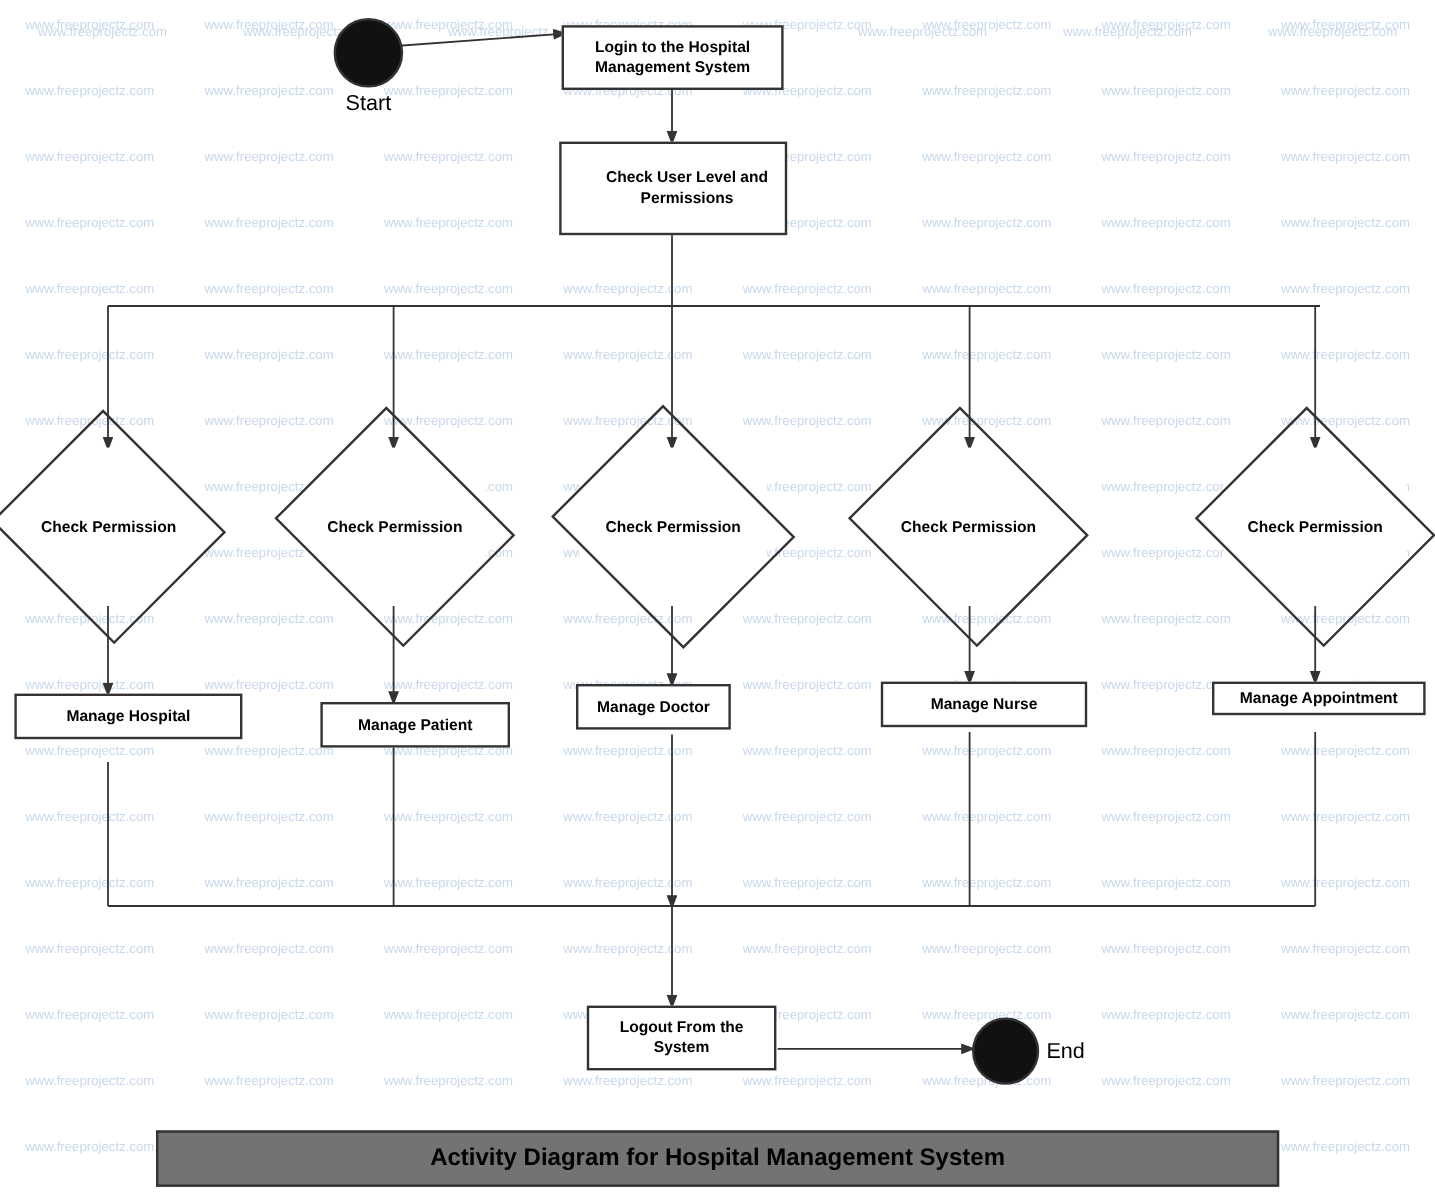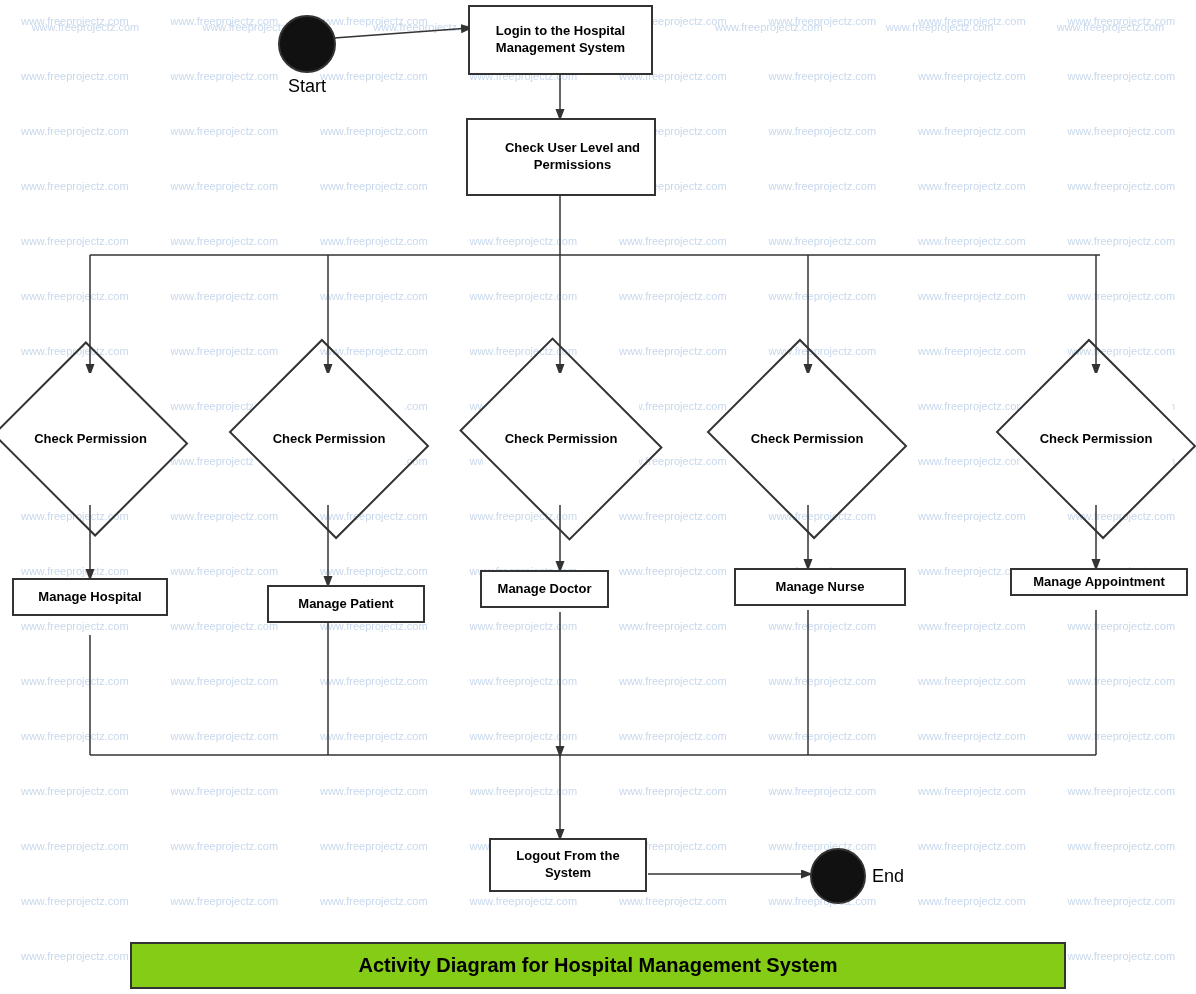--- a/index.html
+++ b/index.html
@@ -73,21 +73,21 @@
     .bottom-title {
       position: absolute;
       bottom: 5px;
       left: 0; right: 0;
       text-align: center;
       font-size: 20px;
       font-weight: bold;
       border: 2px solid #333;
       margin: 0 130px;
       padding: 10px 0;
-      background: #84cc16;
+      background: #737373;
     }
 
     svg.lines {
       position: absolute;
       top: 0; left: 0;
       width: 1196px;
       height: 994px;
       z-index: 1;
     }
 
@@ -147,21 +147,21 @@
 
   <line x1="560" y1="755" x2="560" y2="838" stroke="#333" stroke-width="1.5" marker-end="url(#arrow)"></line>
 
   <line x1="648" y1="874" x2="810" y2="874" stroke="#333" stroke-width="1.5" marker-end="url(#arrow)"></line>
 </svg>
 
 <div class="circle" style="left:278px;top:15px;width:58px;height:58px;"></div>
 
 <div class="label" style="left:278px;top:76px;width:58px;">Start</div>
 
-<div class="box" style="left:468px;top:5px;width:185px;height:70px;">
+<div class="box" style="left:468px;top:21px;width:185px;height:54px;">
   <span>Login to the Hospital Management System</span>
 </div>
 
 <div class="box" style="left:466px;top:118px;width:190px;height:78px;padding-left:27px;">
   <span>Check User Level and Permissions</span>
 </div>
 
 <div class="diamond" style="left:18px;top:373px;width:145px;height:132px;">
   <div class="diamond-inner"></div>
   <div class="diamond-label">Check Permission</div>
@@ -180,21 +180,21 @@
 <div class="diamond" style="left:731px;top:373px;width:152px;height:132px;">
   <div class="diamond-inner"></div>
   <div class="diamond-label">Check Permission</div>
 </div>
 
 <div class="diamond" style="left:1020px;top:373px;width:152px;height:132px;">
   <div class="diamond-inner"></div>
   <div class="diamond-label">Check Permission</div>
 </div>
 
-<div class="box" style="left:12px;top:578px;width:156px;height:38px;">
+<div class="box" style="left:12px;top:578px;width:190px;height:38px;">
   <span>Manage Hospital</span>
 </div>
 
 <div class="box" style="left:267px;top:585px;width:158px;height:38px;">
   <span>Manage Patient</span>
 </div>
 
 <div class="box" style="left:480px;top:570px;width:129px;height:38px;">
   <span>Manage Doctor</span>
 </div>

